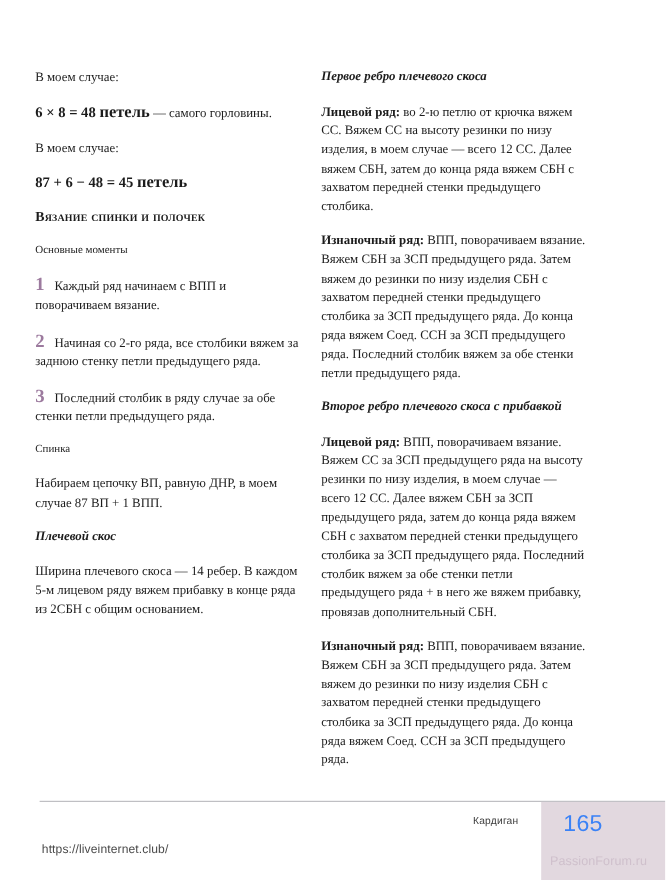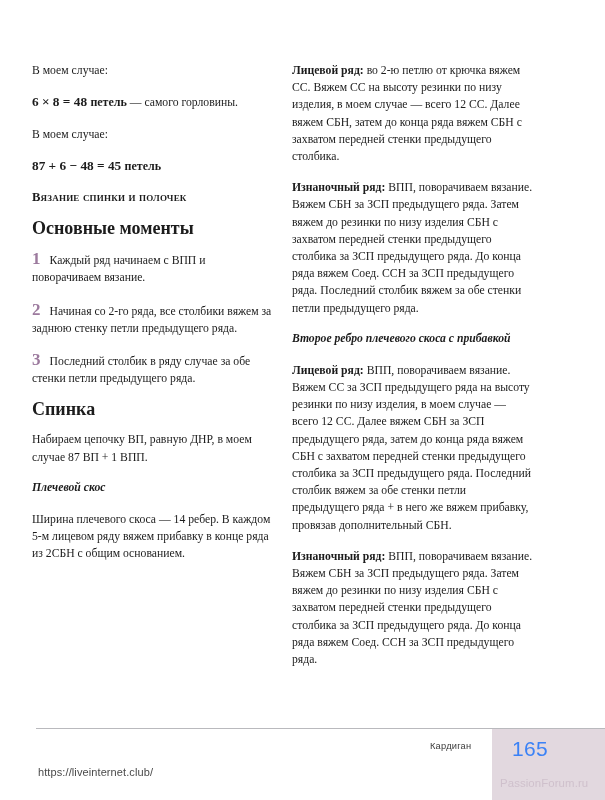--- a/index.html
+++ b/index.html
@@ -44,40 +44,40 @@
   }
   .p:last-child { margin-bottom: 0; }
 
   .formula {
     font-size: 13.3px;
     line-height: 17.4px;
     font-weight: bold;
     margin: 0 0 14px 0;
   }
   .formula .unit {
-    font-size: 12px;
+    font-size: 15px;
   }
   .formula .rest {
     font-weight: normal;
     font-size: 11.7px;
   }
 
   .h-section {
     font-size: 12.6px;
     line-height: 16px;
     font-weight: bold;
     letter-spacing: 0.2px;
     margin: 0 0 15px 0;
     font-variant: small-caps;
     text-transform: none;
   }
   .h-sub {
-    font-size: 18px;
+    font-size: 10px;
     line-height: 16px;
-    font-weight: bold;
+    font-weight: normal;
     margin: 0 0 14px 0;
   }
   .h-ital {
     font-size: 11.7px;
     line-height: 16px;
     font-style: italic;
     margin: 0 0 15px 0;
   }
 
   
@@ -192,20 +192,21 @@
       <p class="p">Набираем цепочку ВП, равную ДНР, в моем случае 87 ВП + 1 ВПП.</p>
 
       <h4 class="h-ital">Плечевой скос</h4>
 
       <p class="p">Ширина плечевого скоса — 14 ребер. В каждом 5-м лицевом ряду вяжем прибавку в конце ряда из 2СБН с общим основанием.</p>
 
     </div>
 
     <div class="col">
 
+      <h4 class="h-ital">Первое ребро плечевого скоса</h4>
 
       <p class="p"><span class="lead">Лицевой ряд:</span><span> во 2-ю петлю от крючка вяжем СС. Вяжем СС на высоту резинки по низу изделия, в моем случае — всего 12 СС. Далее вяжем СБН, затем до конца ряда вяжем СБН с захватом передней стенки предыдущего столбика.</span></p>
 
       <p class="p"><span class="lead">Изнаночный ряд:</span><span> ВПП, поворачиваем вязание. Вяжем СБН за ЗСП предыдущего ряда. Затем вяжем до резинки по низу изделия СБН с захватом передней стенки предыдущего столбика за ЗСП предыдущего ряда. До конца ряда вяжем Соед. ССН за ЗСП предыдущего ряда. Последний столбик вяжем за обе стенки петли предыдущего ряда.</span></p>
 
       <h4 class="h-ital">Второе ребро плечевого скоса с прибавкой</h4>
 
       <p class="p"><span class="lead">Лицевой ряд:</span><span> ВПП, поворачиваем вязание. Вяжем СС за ЗСП предыдущего ряда на высоту резинки по низу изделия, в моем случае — всего 12 СС. Далее вяжем СБН за ЗСП предыдущего ряда, затем до конца ряда вяжем СБН с захватом передней стенки предыдущего столбика за ЗСП предыдущего ряда. Последний столбик вяжем за обе стенки петли предыдущего ряда + в него же вяжем прибавку, провязав дополнительный СБН.</span></p>
 
       <p class="p"><span class="lead">Изнаночный ряд:</span><span> ВПП, поворачиваем вязание. Вяжем СБН за ЗСП предыдущего ряда. Затем вяжем до резинки по низу изделия СБН с захватом передней стенки предыдущего столбика за ЗСП предыдущего ряда. До конца ряда вяжем Соед. ССН за ЗСП предыдущего ряда.</span></p>

